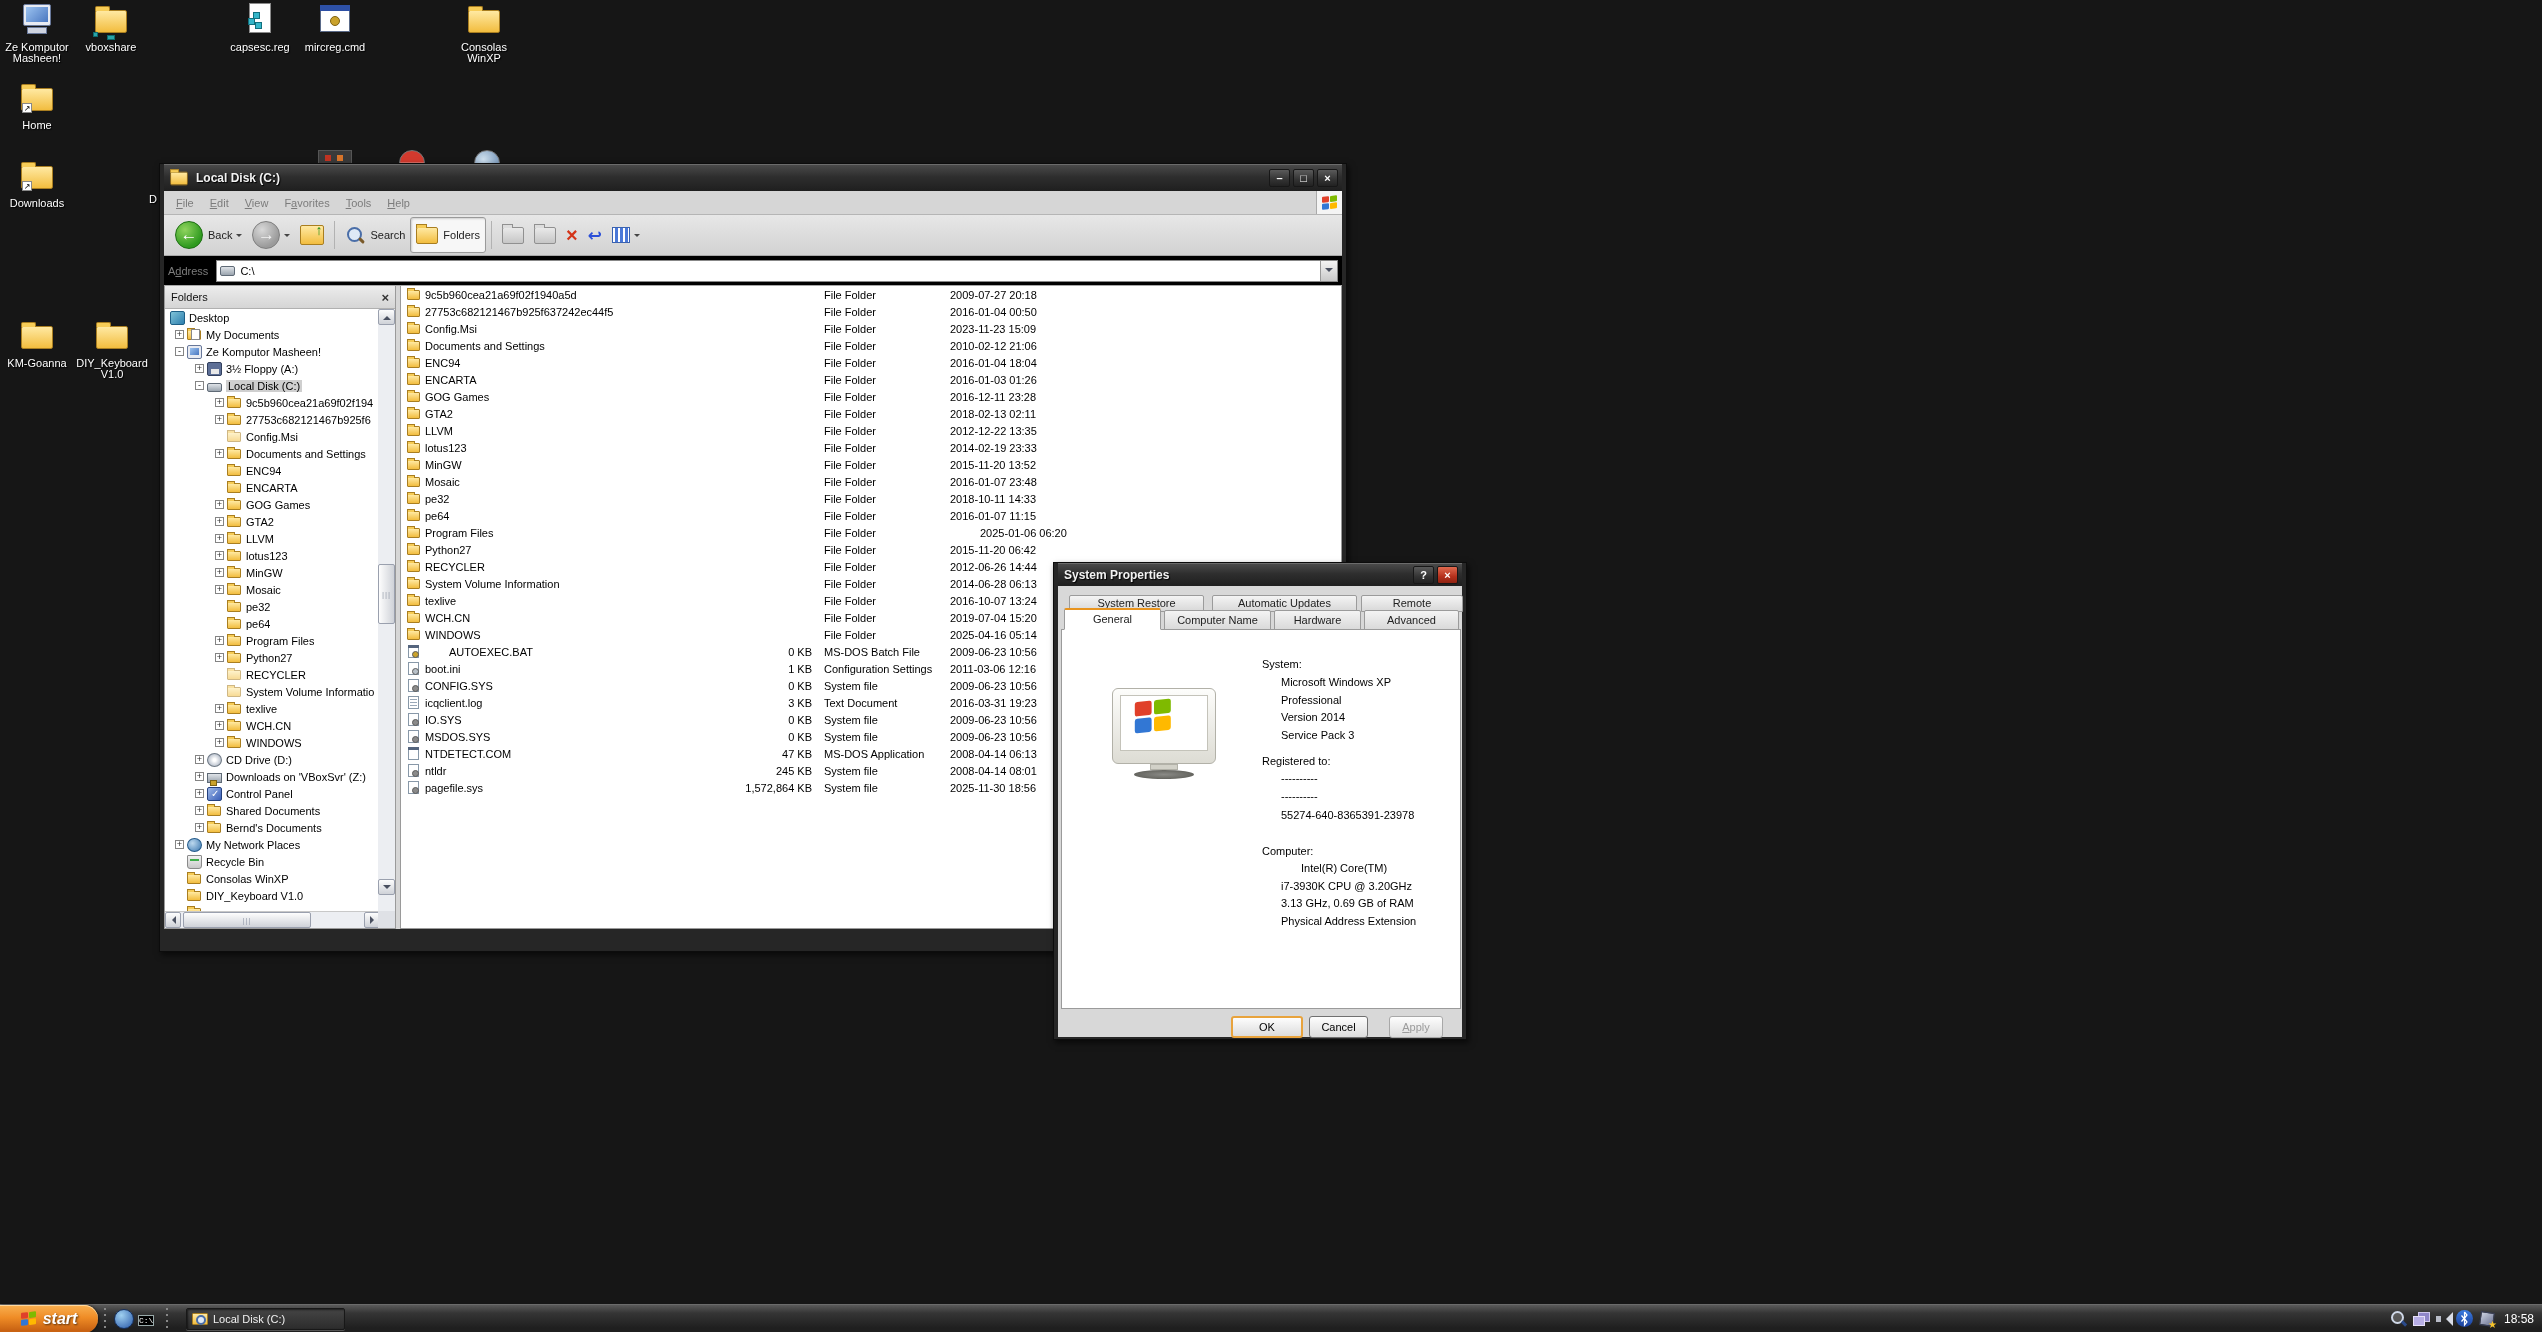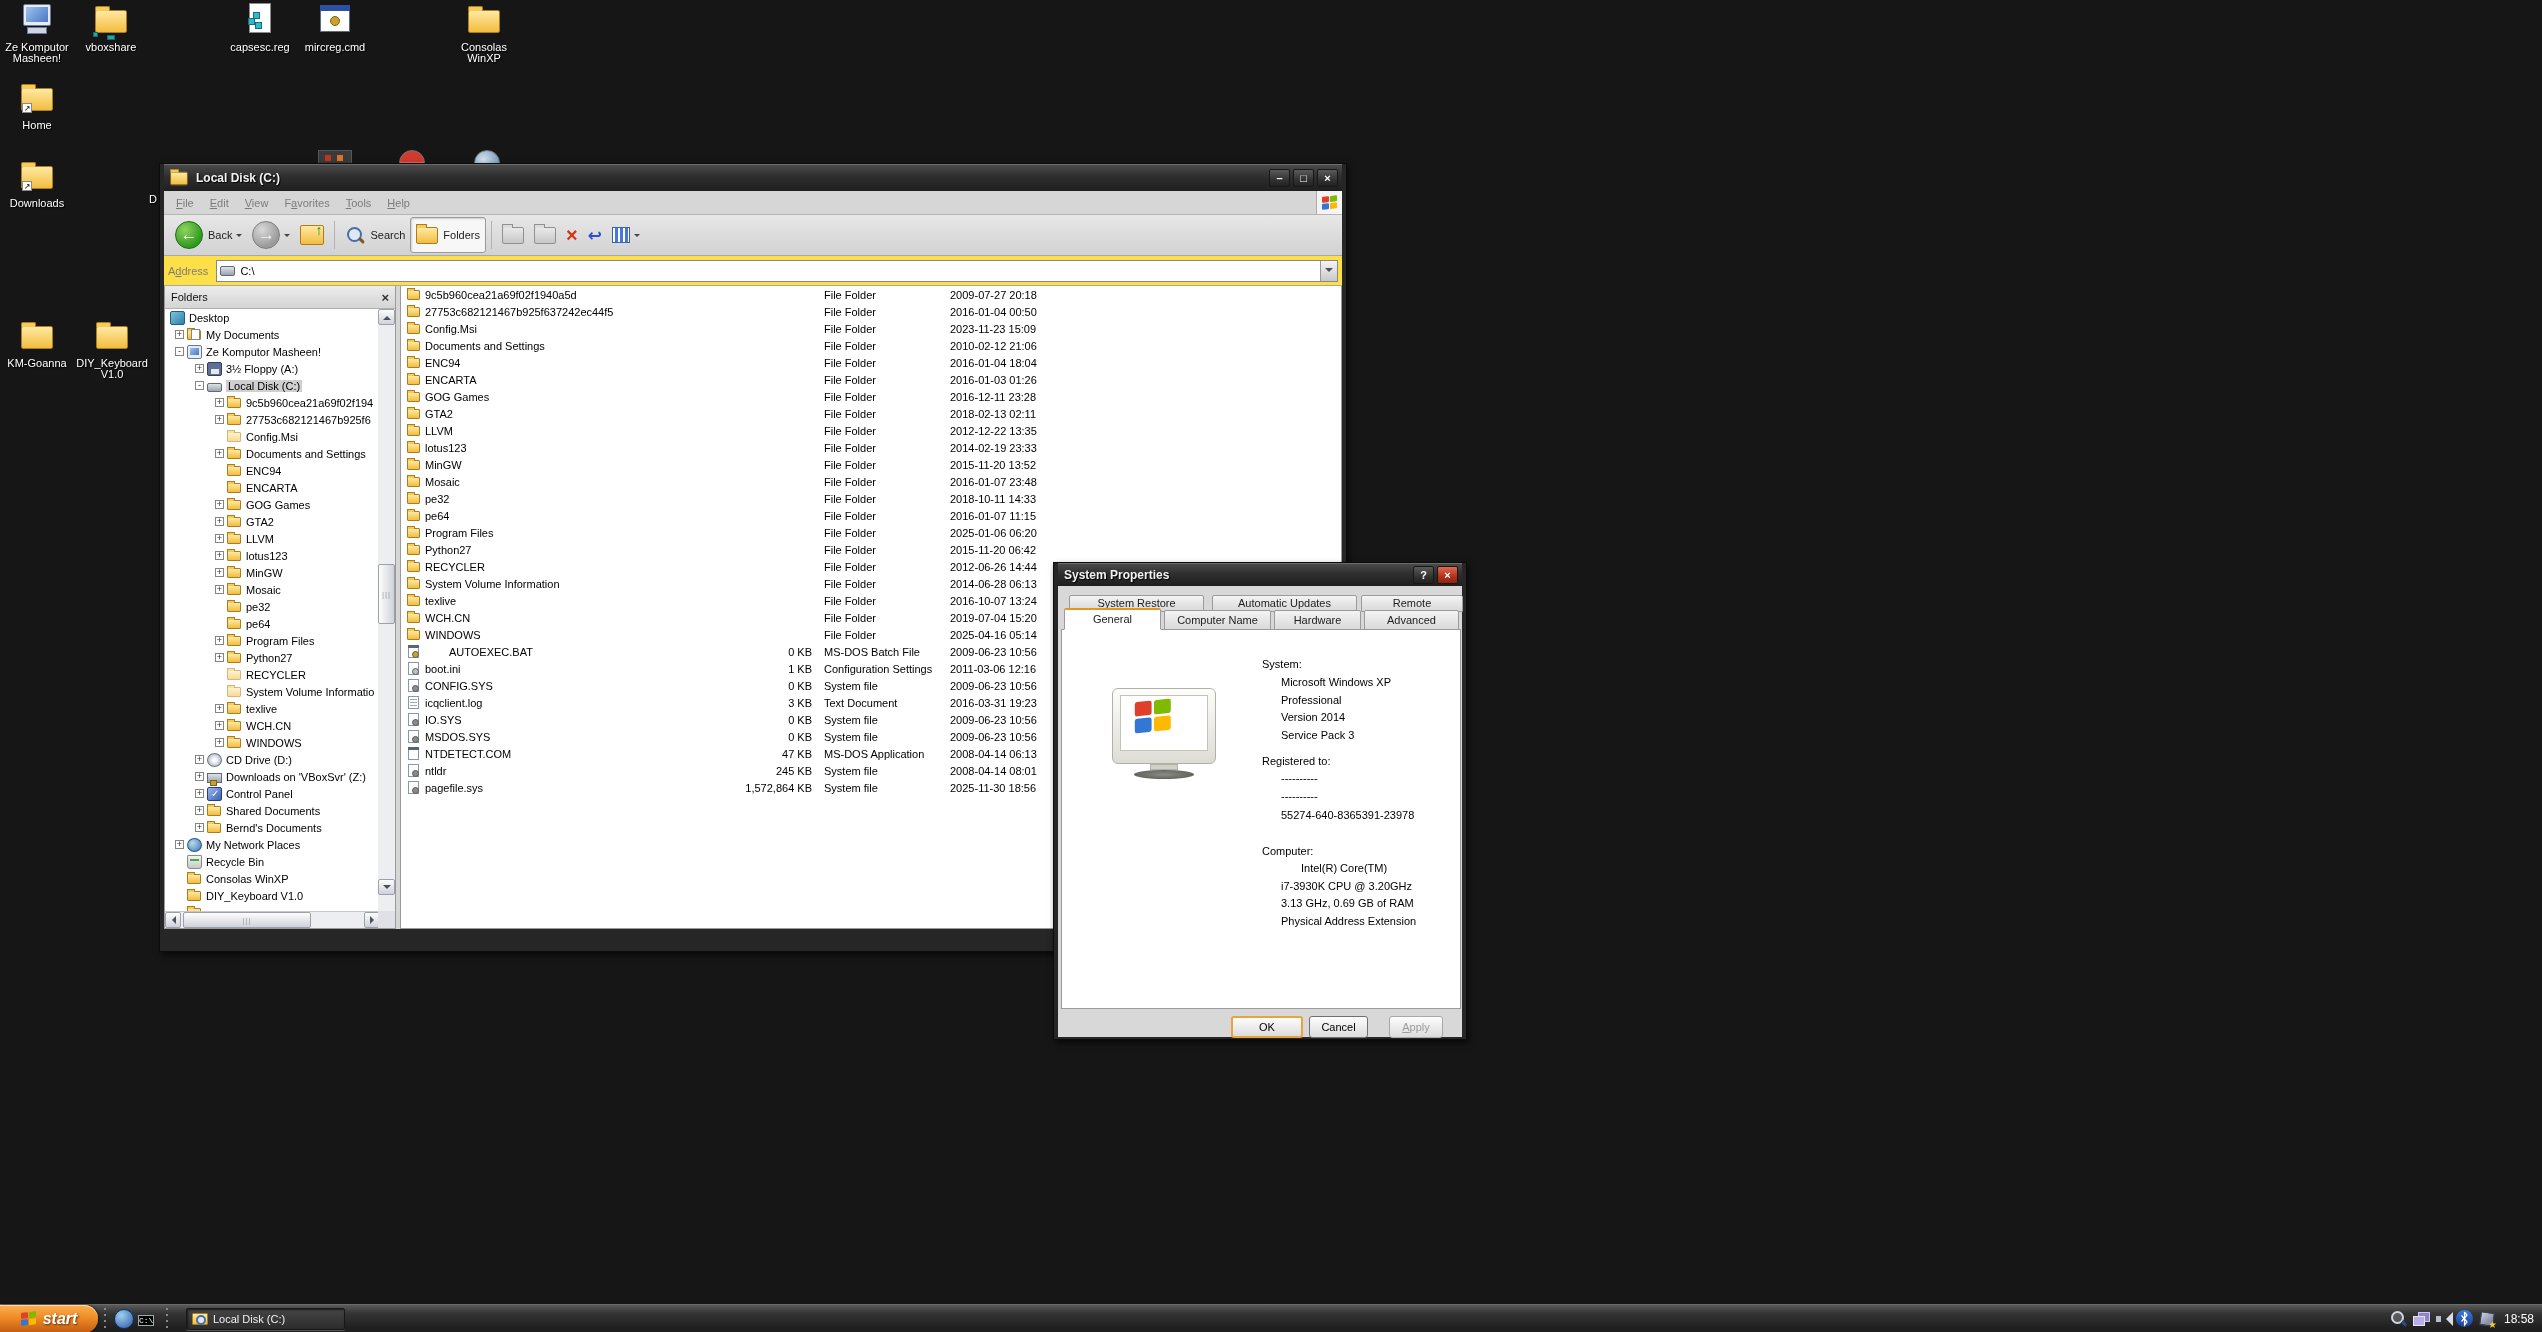--- a/index.html
+++ b/index.html
@@ -95,21 +95,21 @@
   .minifold{position:relative;width:22px;height:17px;background:linear-gradient(#ffe9a2,#f2bd3f);
     border:1px solid #a97e20;border-radius:2px;}
   .minifold::before{content:"";position:absolute;left:-1px;top:-4px;width:9px;height:3px;
     background:#f6cc57;border:1px solid #a97e20;border-bottom:none;}
   .minifold.gray{background:linear-gradient(#e9e9e9,#c6c6c6);border-color:#909090;}
   .minifold.gray::before{background:#ddd;border-color:#909090;}
   .delx{color:#d43418;font-size:20px;font-weight:bold;line-height:18px;}
   .undo{color:#2b4fd8;font-size:17px;font-weight:bold;}
   .views{width:18px;height:16px;border:1px solid #3a62b0;
     background:repeating-linear-gradient(90deg,#fff 0 2px,#4a78d8 2px 5px);}
-  .addrbar{height:30px;background:#fde047;display:flex;align-items:center;
+  .addrbar{height:30px;background:#000000;display:flex;align-items:center;
     border-bottom:1px solid #a8a8a8;padding:0 4px;font-size:11px;color:#7c7c7c;justify-content:center;}
   .addrfield{flex:1;height:22px;background:#fff;border:1px solid #888;margin-left:8px;
     display:flex;align-items:center;padding-left:3px;color:#000;position:relative;}
   .drive{width:15px;height:10px;background:linear-gradient(#dfe3e8,#9aa4ae);
     border:1px solid #5f6a76;border-radius:2px;margin-right:5px;}
   .dropbtn{position:absolute;right:0;top:0;width:17px;height:20px;
     background:linear-gradient(#f4f4f4,#c9c9c9);border-left:1px solid #999;
     display:flex;align-items:center;justify-content:center;}
 
   .mainrow{display:flex;height:643px;background:#d6d6d6;}
@@ -845,21 +845,21 @@
           </div>
           <div class="frow">
             <span class="fcell" style="width: 322px;">
               <span class="fic fi-folder">
                 <i class="tfold"></i>
               </span>
               <span>Program Files</span>
             </span>
             <span class="fcell right" style="width: 95px;"></span>
             <span class="fcell" style="width: 126px;">File Folder</span>
-            <span class="fcell" style="width: 112px;">2025-01-06 06:20</span>
+            <span class="fcell" style="width: 112px; margin-left: 30px;">2025-01-06 06:20</span>
           </div>
           <div class="frow">
             <span class="fcell" style="width: 322px;">
               <span class="fic fi-folder">
                 <i class="tfold"></i>
               </span>
               <span>Python27</span>
             </span>
             <span class="fcell right" style="width: 95px;"></span>
             <span class="fcell" style="width: 126px;">File Folder</span>

